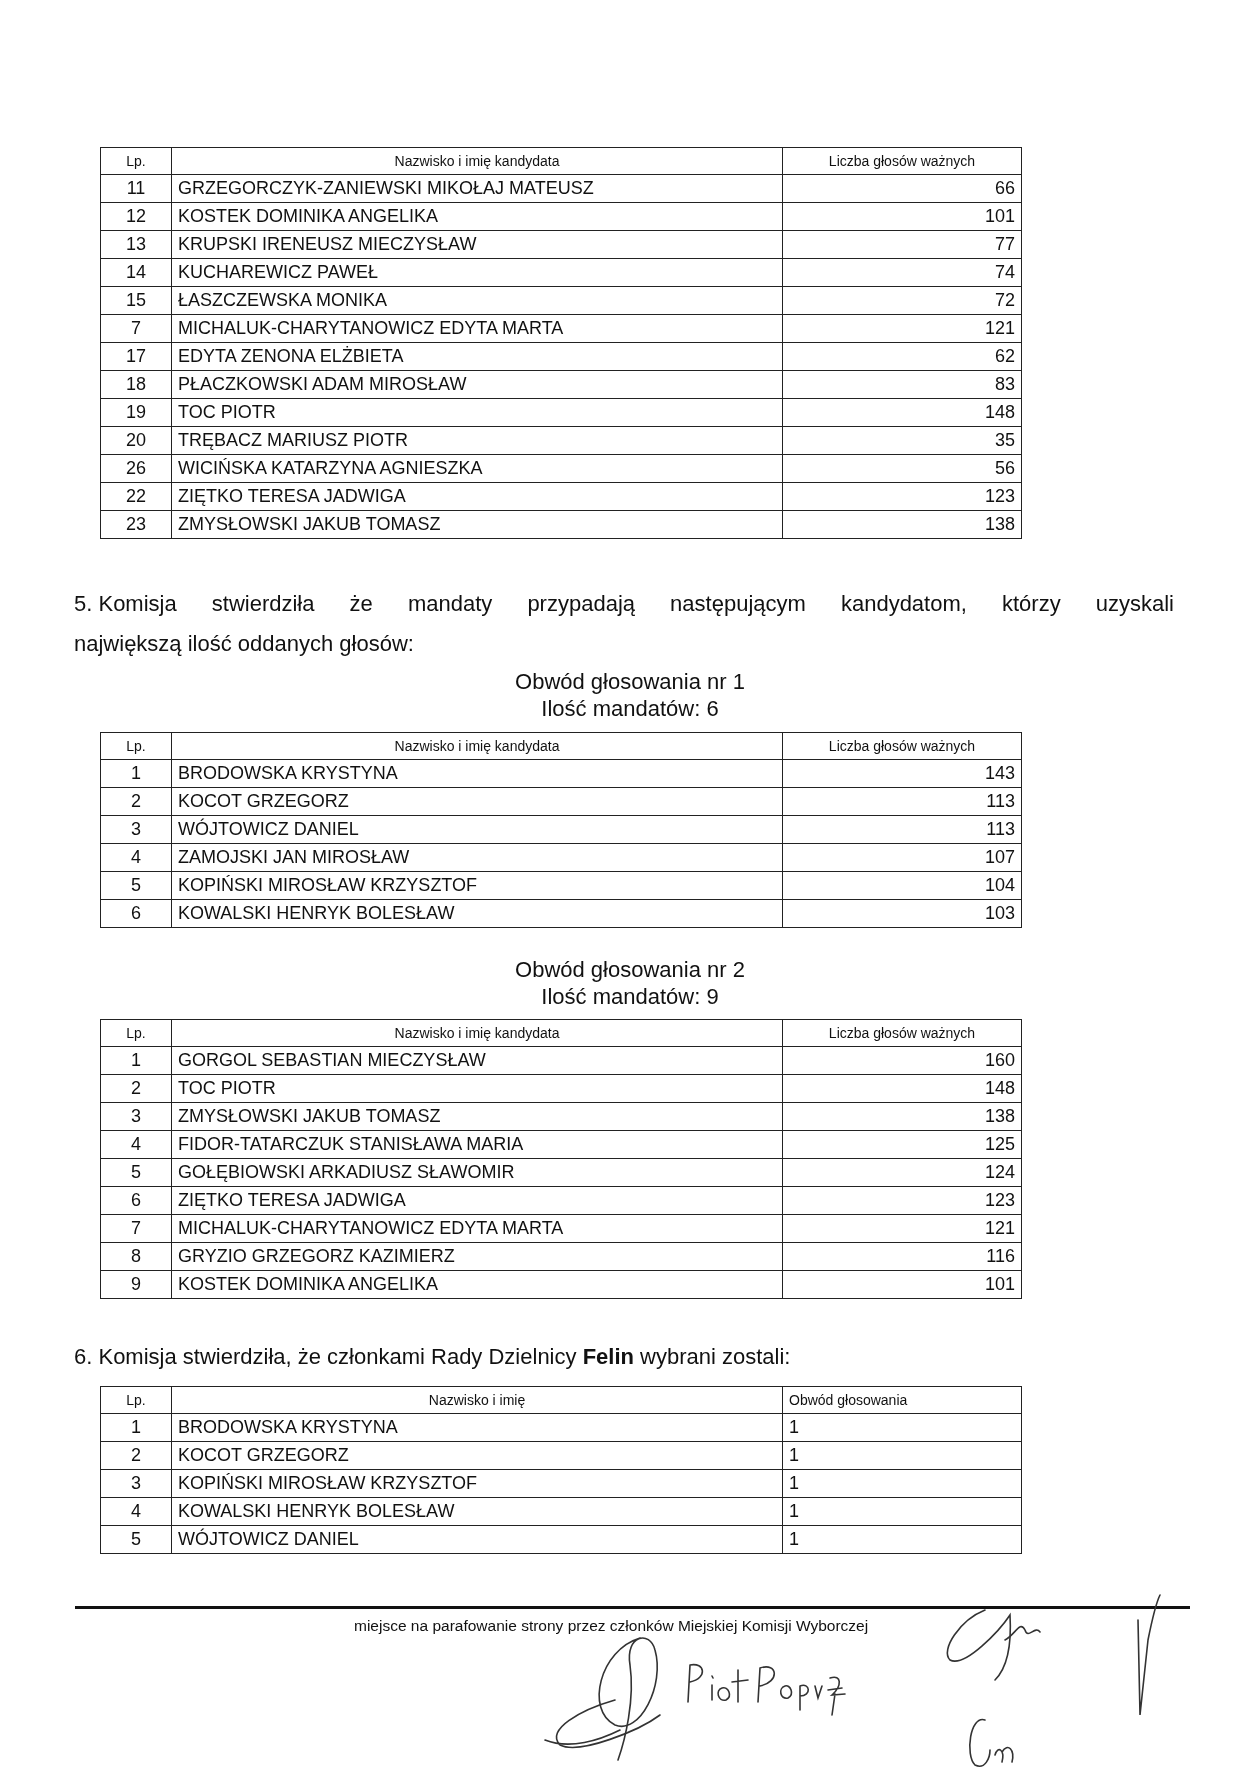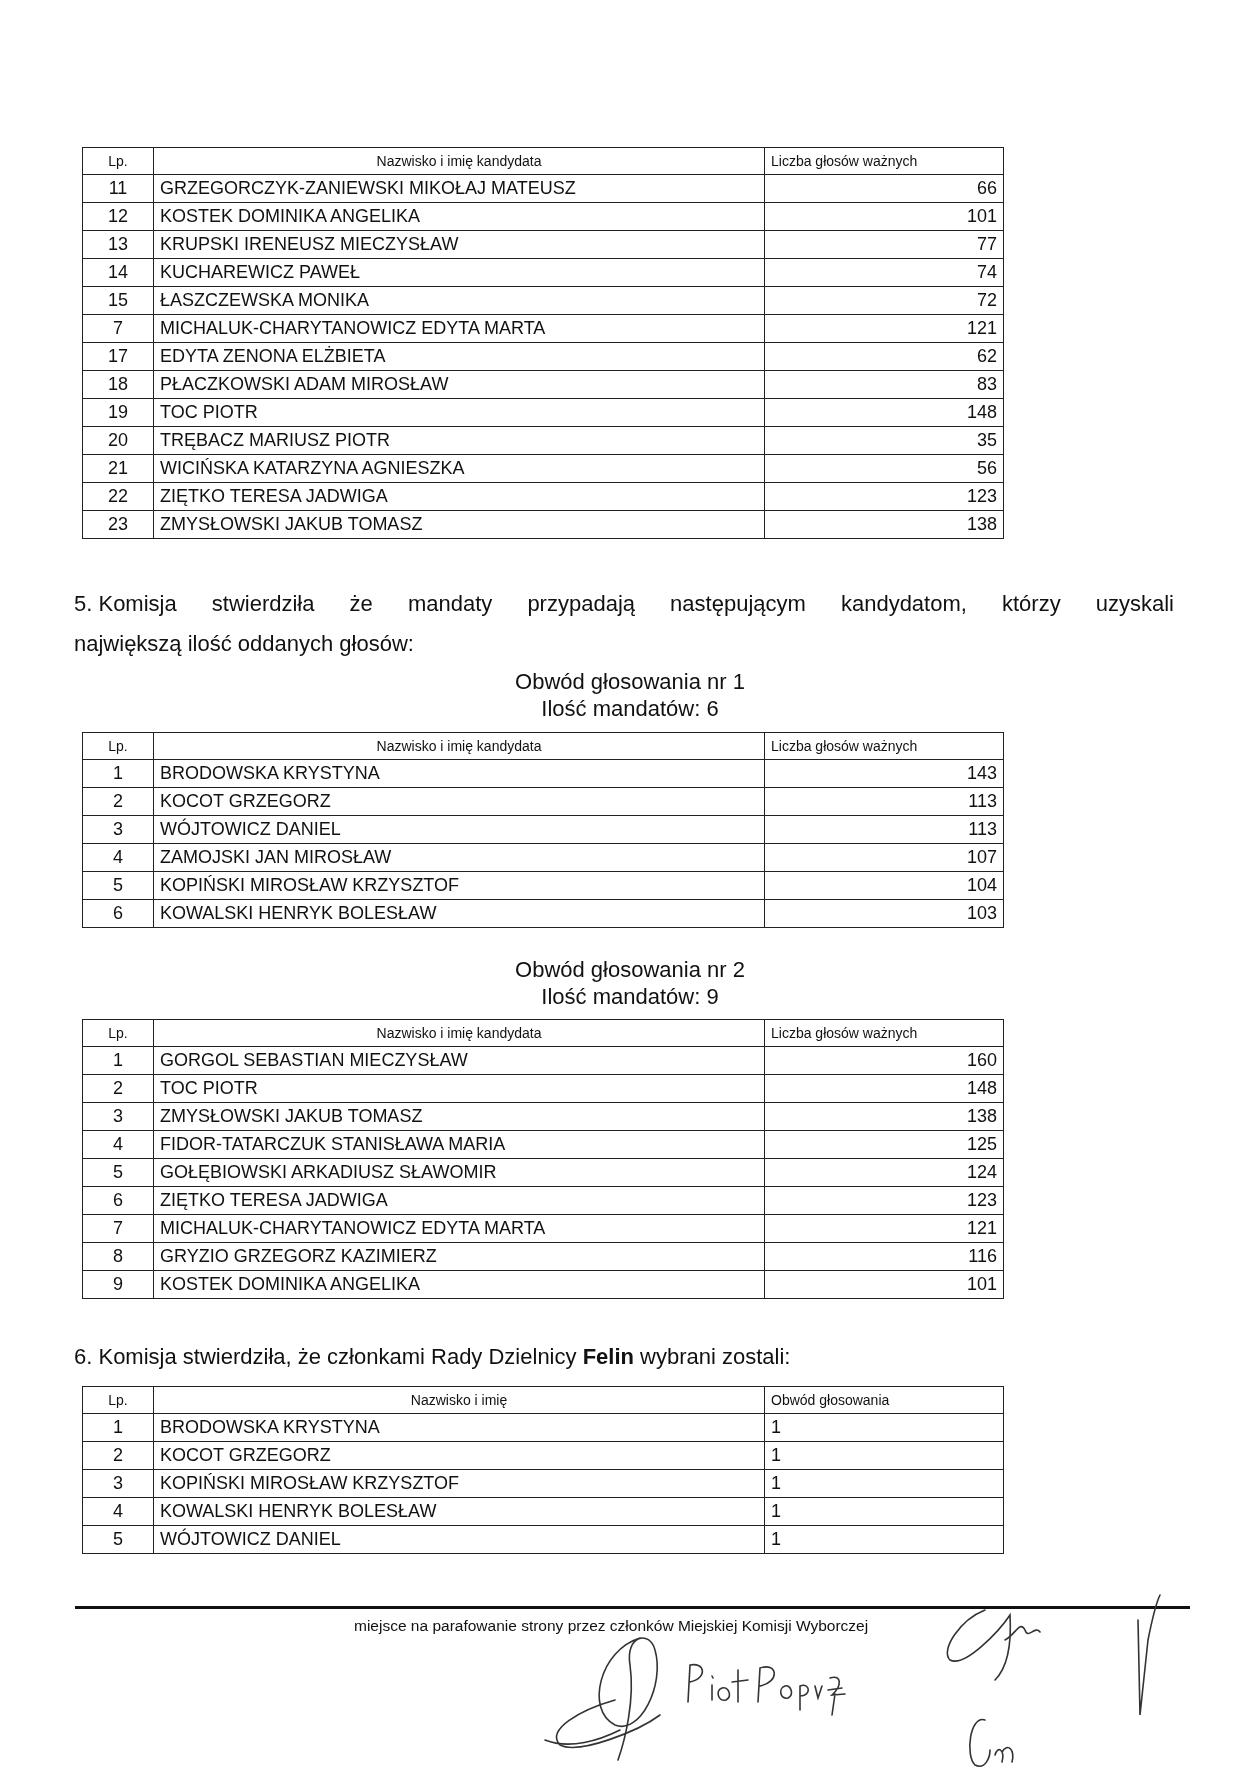--- a/index.html
+++ b/index.html
@@ -1,34 +1,34 @@
 <!DOCTYPE html>
 <html><head>
 <meta charset="utf-8">
 <style>
   html, body { margin: 0; padding: 0; background: #ffffff; }
   body {
     width: 1260px; height: 1782px; position: relative; overflow: hidden;
     font-family: "Liberation Sans", "DejaVu Sans", sans-serif; color: #111;
   }
   .tbl {
-    position: absolute; left: 82px; width: 922px;
+    position: absolute; left: 100px; width: 922px;
     border-collapse: collapse; table-layout: fixed; border-radius: 13px;
   }
   .tbl td, .tbl th {
     border: 1.5px solid #222; padding: 0 6px; height: 27px;
     font-weight: normal; white-space: nowrap; overflow: hidden;
   }
   .tbl th { font-size: 14px; height: 26px; }
   .tbl td { font-size: 18px; }
   .tbl .c-lp { width: 58px; text-align: center; }
   .tbl .c-name { text-align: left; }
   .tbl th.c-name { text-align: center; }
   .tbl .c-votes { width: 226px; text-align: right; }
-  .tbl th.c-votes { text-align: left; }
+  .tbl th.c-votes { text-align: center; }
   .tbl .c-obw { width: 226px; text-align: left; }
 
   .para {
     position: absolute; left: 74px; width: 1100px; font-size: 22px; line-height: 40px;
   }
   .para .justify { display: flex; justify-content: space-between; }
   .center-head {
     position: absolute; left: 0; width: 1260px; text-align: center; font-size: 22px; line-height: 27px;
   }
   .footer-line {
@@ -96,21 +96,21 @@
         <td class="c-lp">19</td>
         <td class="c-name">TOC PIOTR</td>
         <td class="c-votes">148</td>
       </tr>
       <tr>
         <td class="c-lp">20</td>
         <td class="c-name">TRĘBACZ MARIUSZ PIOTR</td>
         <td class="c-votes">35</td>
       </tr>
       <tr>
-        <td class="c-lp">21</td>
+        <td class="c-lp">26</td>
         <td class="c-name">WICIŃSKA KATARZYNA AGNIESZKA</td>
         <td class="c-votes">56</td>
       </tr>
       <tr>
         <td class="c-lp">22</td>
         <td class="c-name">ZIĘTKO TERESA JADWIGA</td>
         <td class="c-votes">123</td>
       </tr>
       <tr>
         <td class="c-lp">23</td>

